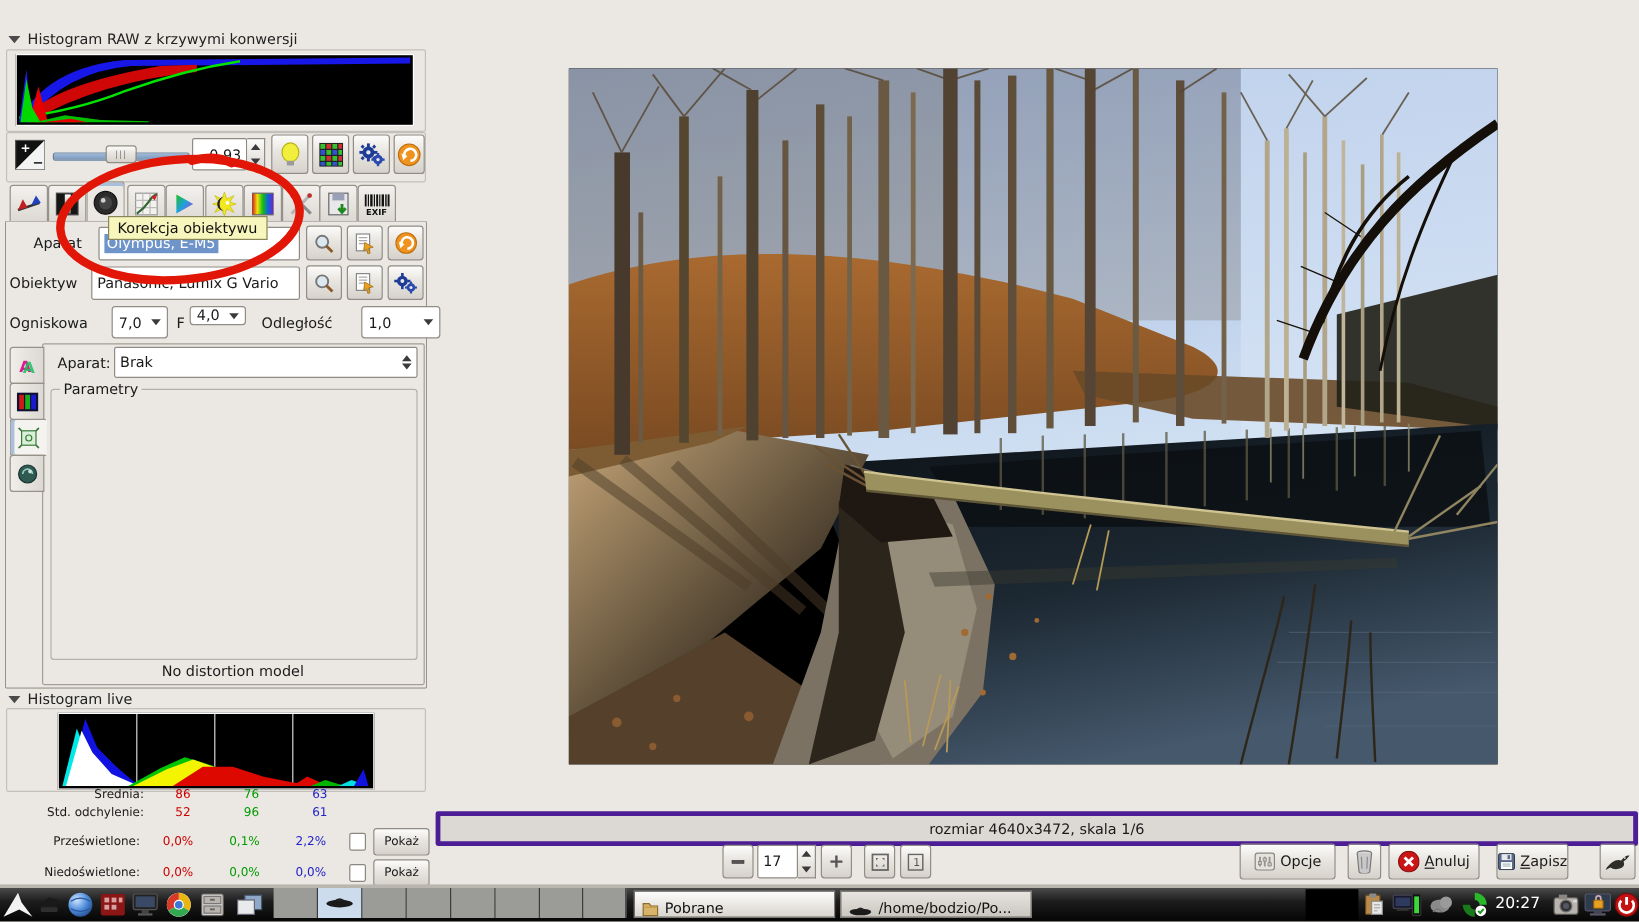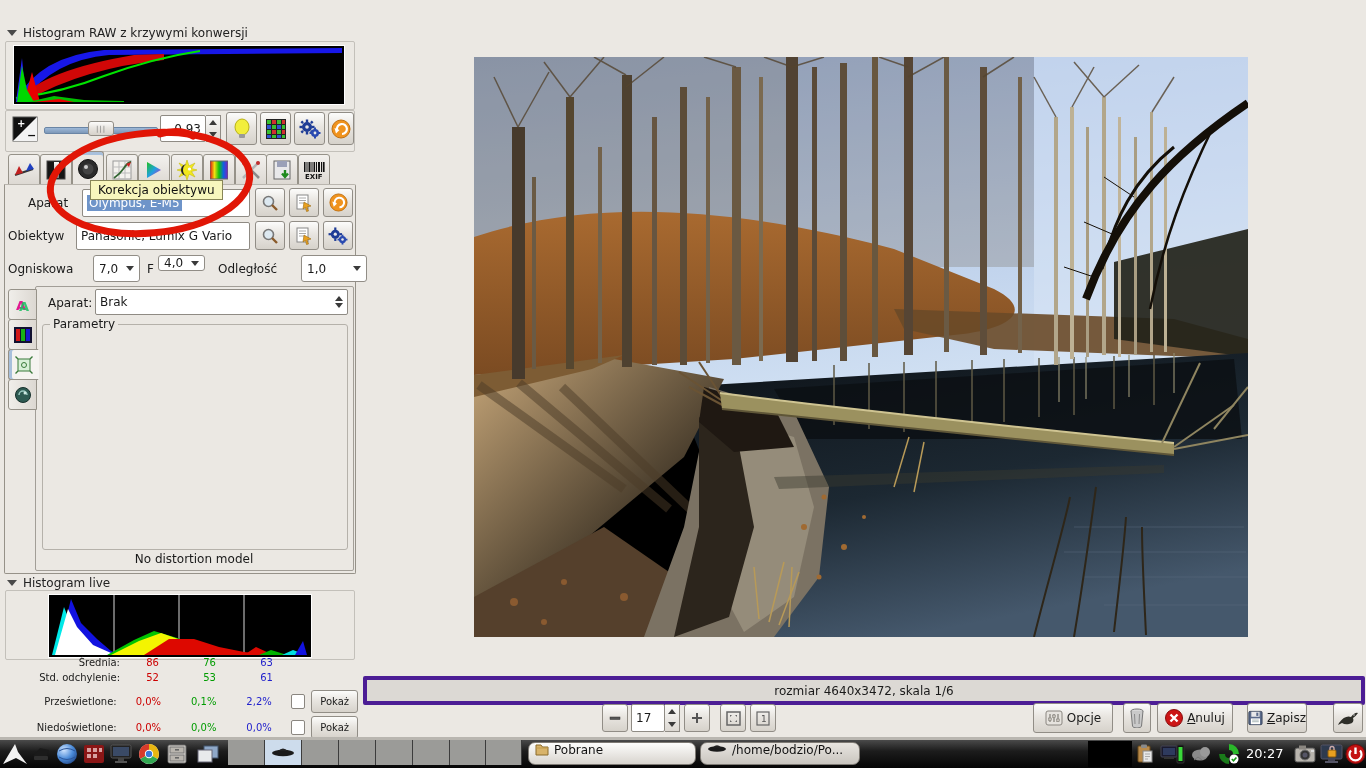--- a/index.html
+++ b/index.html
@@ -44,21 +44,21 @@
   .statrow{position:absolute;left:6px;width:352px;display:flex;align-items:center;font-size:10px;}
   .statrow .sl{width:114px;text-align:right;padding-right:4px;}
   .statrow .sv{width:57px;text-align:center;}
   .sv.r{color:#cc0000;} .sv.g{color:#009c00;} .sv.b{color:#2222cc;}
   
   #tooltip{background:#f7f6bd;border:1px solid #888658;padding:2px 7px;font-size:12px;color:#111;}
   
   #taskbar{left:0;top:740px;width:1366px;height:28px;
     background:linear-gradient(#4a4a4a,#1c1c1c 40%,#050505);}
   .taskbtn{position:absolute;top:2px;height:23px;background:linear-gradient(#fdfdfc,#d8d4ce);
-    border:1px solid #7e7a74;border-radius:7px;display:flex;align-items:flex-start;gap:5px;padding:0 6px;
+    border:1px solid #7e7a74;border-radius:0;display:flex;align-items:flex-end;gap:5px;padding:0 6px;
     font-size:12px;color:#111;box-sizing:border-box;}
   .pagercell{position:absolute;top:0;height:25px;background:#9b9b98;border-right:1px solid #3c3c3c;box-sizing:border-box;}
   .trayico{position:absolute;display:flex;align-items:center;justify-content:center;}
   svg{display:block;}
 </style>
 </head>
 <body>
 
 <div id="screen">
 
@@ -409,21 +409,21 @@
 
   <div class="statrow" style="top:657px">
     <span class="sl">Średnia:</span>
     <span class="sv r">86</span>
     <span class="sv g">76</span>
     <span class="sv b">63</span>
   </div>
   <div class="statrow" style="top:672px">
     <span class="sl">Std. odchylenie:</span>
     <span class="sv r">52</span>
-    <span class="sv g">53</span>
+    <span class="sv g">96</span>
     <span class="sv b">61</span>
   </div>
   <div class="statrow" style="top:690px;height:23px">
     <span class="sl">Prześwietlone:</span>
     <span class="sv r">0,0%</span>
     <span class="sv g">0,1%</span>
     <span class="sv b">2,2%</span>
     <span class="cb" style="margin-left:4px"></span>
     <span class="btn" style="width:48px;height:23px;margin-left:6px">Pokaż</span>
   </div>

